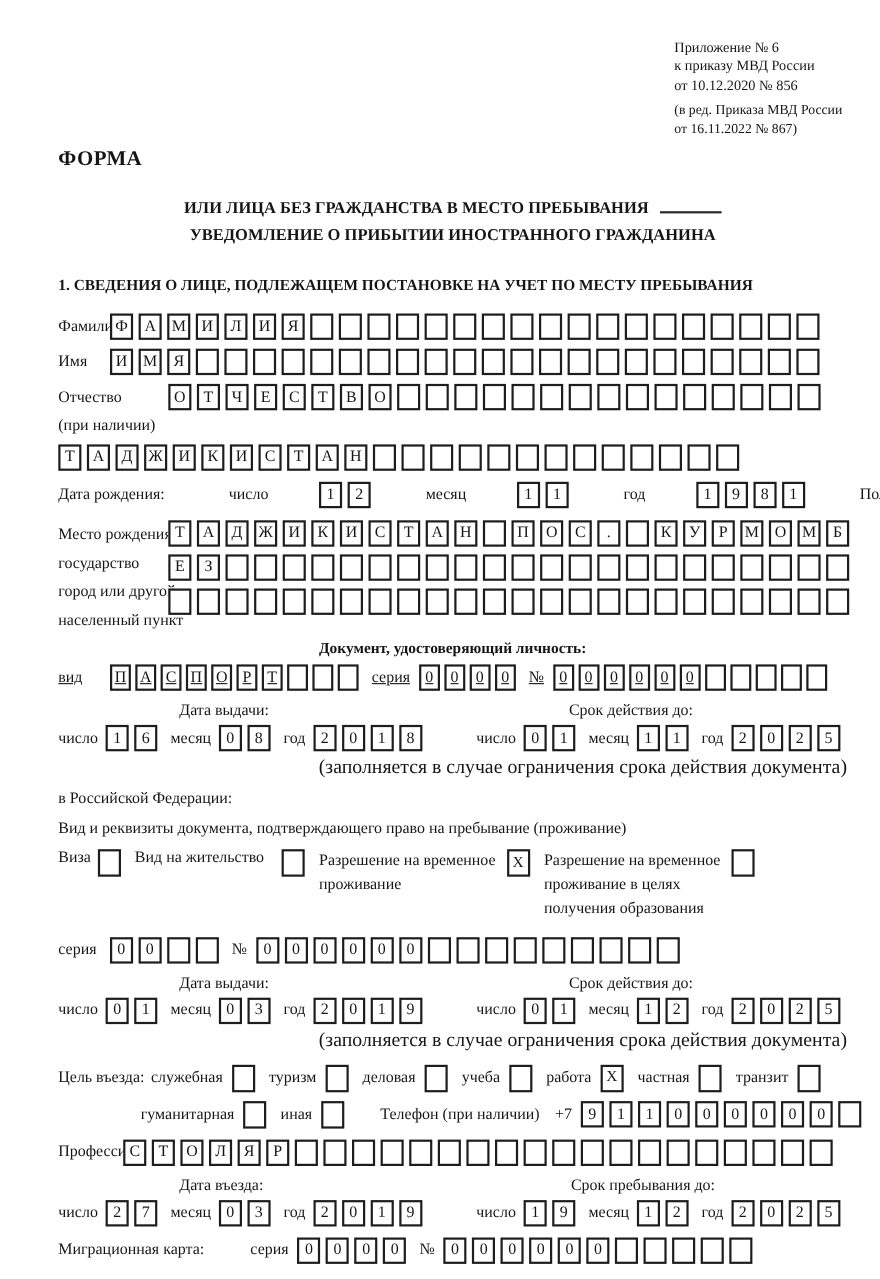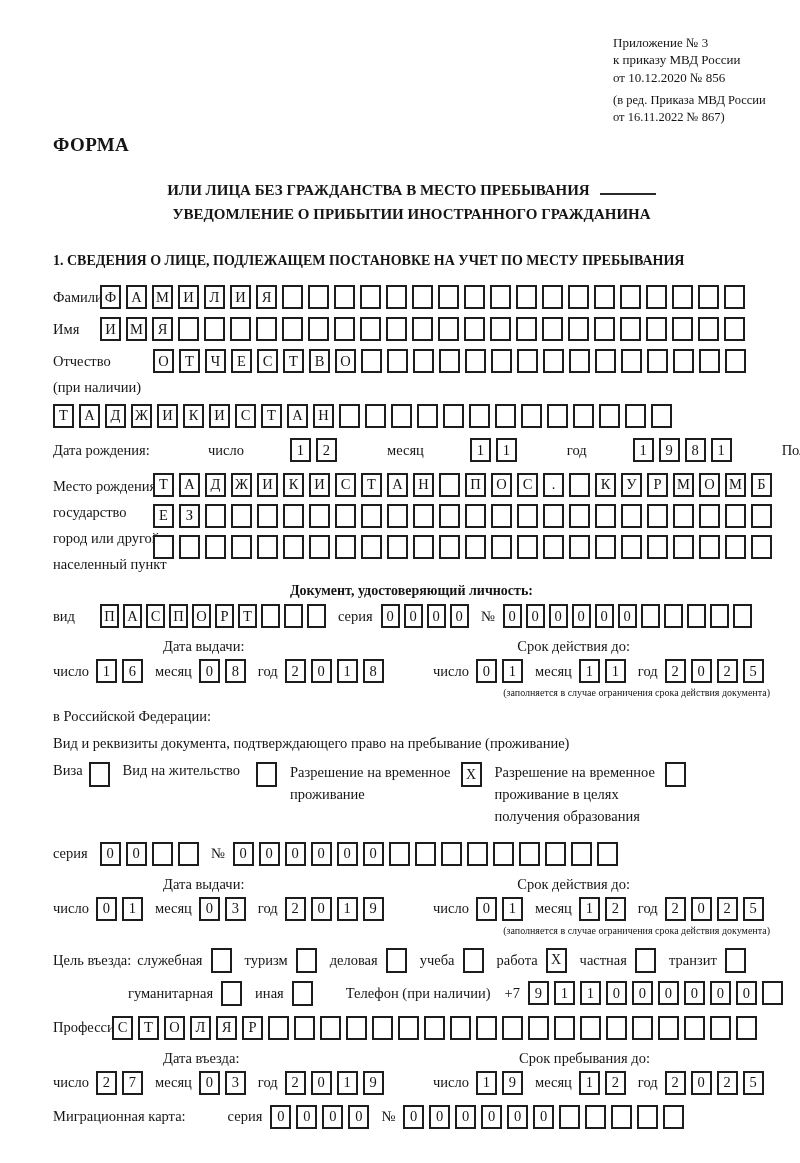--- a/index.html
+++ b/index.html
@@ -50,41 +50,41 @@
   .dates-titles { display:flex; margin-top:10px; font-size:14.5px; white-space:nowrap; }
   .dt-left { margin-left:110px; }
   .dt-right { margin-left:auto; margin-right:140px; }
   .dates-row { margin-top:4px; }
   .dg { display:inline-flex; align-items:center; flex:none; }
   .dg .dg-l { margin-right:7px; }
   .dg .cells { margin-right:12px; }
   .dg .cells:last-child { margin-right:0; }
   .dg-left { width:380px; }
 
-  .note { text-align:right; font-size:10px; margin-top:4px; }
+  .note { text-align:right; font-size:18px; margin-top:4px; }
 
   .para { margin-top:10px; font-size:14.5px; }
 
   .opts-row { margin-top:10px; }
   .opt { display:inline-flex; align-items:flex-start; margin-right:13px; }
   .opt .checkbox { margin-left:10px; }
   .opt-multi { line-height:1.5; display:inline-block; }
 
   .popt { display:inline-flex; align-items:center; margin-right:13px; }
   .popt .checkbox { margin-left:8px; }
   .indent75 { margin-left:75px; }
   .phone-prefix { margin:0 8px 0 14px; }
 </style>
 </head>
 <body>
 
 <div class="page">
 
   <div class="hdr">
-    <div>Приложение № 3</div>
+    <div>Приложение № 6</div>
     <div>к приказу МВД России</div>
     <div>от 10.12.2020 № 856</div>
     <div class="hdr-small">
       <div>(в ред. Приказа МВД России</div>
       <div>от 16.11.2022 № 867)</div>
     </div>
   </div>
   <div class="forma">ФОРМА</div>
 
   <div class="title">
@@ -326,21 +326,21 @@
           <span class="cell"></span>
           <span class="cell"></span>
           <span class="cell"></span>
           <span class="cell"></span>
         </span>
     </span>
   </div>
 
   <div class="para" style="text-align:center; font-weight:bold; font-size:14px; margin-top:6px;">Документ, удостоверяющий личность:</div>
 
-  <div class="row" style="margin-top:5px;">
+  <div class="row" style="margin-top:5px;text-decoration:underline;">
     <span class="lbl w47">вид</span>
     <span class="cells cells-sm">
         <span class="cell">П</span>
         <span class="cell">А</span>
         <span class="cell">С</span>
         <span class="cell">П</span>
         <span class="cell">О</span>
         <span class="cell">Р</span>
         <span class="cell">Т</span>
         <span class="cell"></span>

